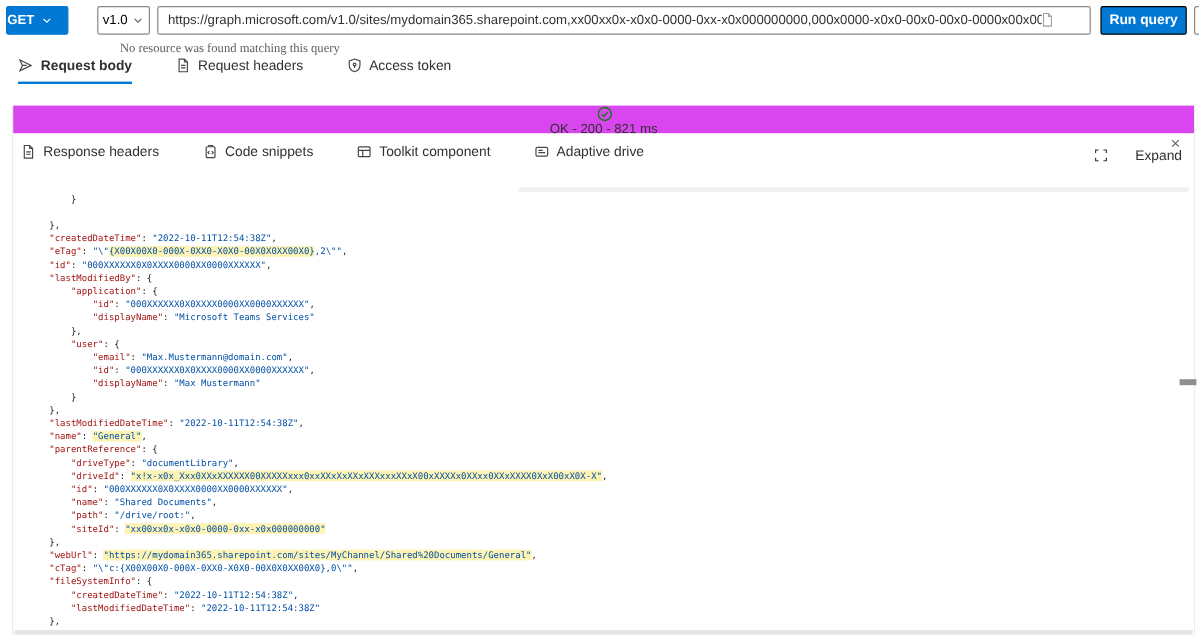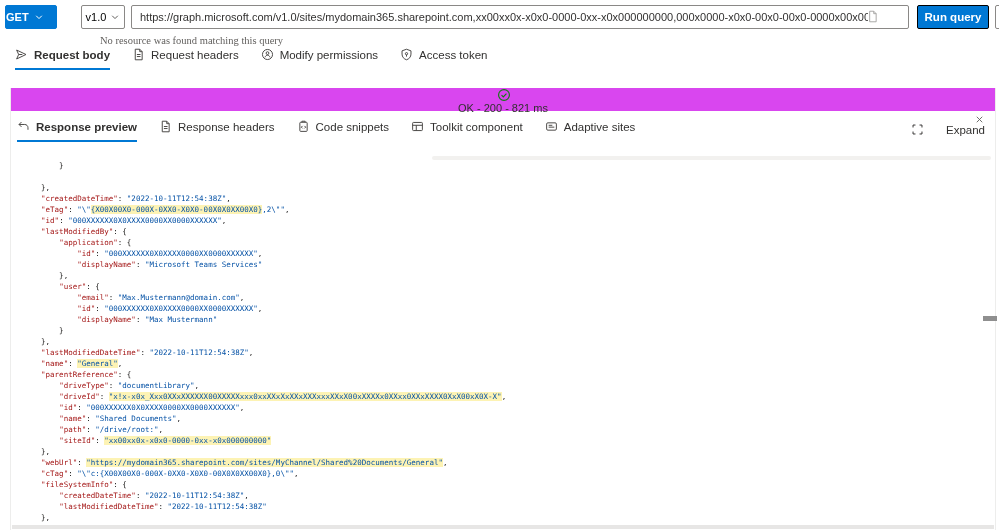--- a/index.html
+++ b/index.html
@@ -20,21 +20,21 @@
                    padding:0 40px 0 8px; outline:none; }
   .url-doc-icon { position:absolute; right:30px; top:5px; color:#a19f9d; }
   .btn-run { margin-left:8px; width:72px; background:#0078d4; color:#fff; border:1px solid #000000;
              border-radius:2px; font-size:11.5px; font-weight:600; cursor:pointer;
              font-family:"Liberation Sans",sans-serif; }
   .btn-share { margin-left:6px; width:22px; background:#fff; border:1px solid #8a8886; border-radius:2px;
                color:#0078d4; display:flex; align-items:center; justify-content:center; cursor:pointer; }
   .helper { position:absolute; top:35px; left:100px; font-size:10.5px; color:#605e5c;font-family:Liberation Serif, serif; }
 
   
-  .tabs { position:absolute; display:flex; gap:22px; }
+  .tabs { position:absolute; display:flex; gap:36px; }
   .req-tabs  { top:48px; left:15px; }
   .resp-tabs { top:120px; left:17px; }
   .tab { display:flex; align-items:center; gap:6px; font-size:11.5px; color:#323130;
          padding-bottom:7px; border-bottom:2px solid transparent; cursor:pointer; }
   .tab .ticon { color:#484644; }
   .tab.active { font-weight:700; border-bottom-color:#0078d4; }
   .expand { position:absolute; top:123px; right:14px; display:flex; align-items:center; gap:22px;
             font-size:11.5px; color:#323130; cursor:pointer; }
 
   
@@ -117,30 +117,20 @@
           <path d="M4 1.5 H9.5 L12.5 4.5 V14.5 H4 Z"></path>
           <path d="M9.5 1.5 V4.5 H12.5"></path>
           <path d="M6 8 H10.5 M6 10.5 H10.5"></path>
         </svg>
     </span>
     <span>Request headers</span>
   </div>
   <div class="tab">
     <span class="ticon">
       <svg width="13" height="13" viewBox="0 0 16 16" fill="none" stroke="currentColor" stroke-width="1.2">
-          <circle cx="8" cy="8" r="6.2"></circle>
-          <circle cx="8" cy="6.3" r="1.7"></circle>
-          <path d="M5 11.4 C5.5 9.7 6.6 8.9 8 8.9 C9.4 8.9 10.5 9.7 11 11.4"></path>
-        </svg>
-    </span>
-    <span>Modify permissions</span>
-  </div>
-  <div class="tab">
-    <span class="ticon">
-      <svg width="13" height="13" viewBox="0 0 16 16" fill="none" stroke="currentColor" stroke-width="1.2">
           <path d="M8 1.5 L13.5 3.5 V7.5 C13.5 11 11.2 13.5 8 14.5 C4.8 13.5 2.5 11 2.5 7.5 V3.5 Z"></path>
           <circle cx="8" cy="7" r="1.4"></circle>
           <path d="M8 8.4 V10.6"></path>
         </svg>
     </span>
     <span>Access token</span>
   </div>
 </div>
 
 <div class="panel"></div>
@@ -154,29 +144,20 @@
   </span>
   <span>OK - 200 - 821 ms</span>
   <span class="close">
     <svg width="11" height="11" viewBox="0 0 16 16" fill="none" stroke="currentColor" stroke-width="1.3">
         <path d="M4 4 L12 12 M12 4 L4 12"></path>
       </svg>
   </span>
 </div>
 
 <div class="tabs resp-tabs">
-  <div class="tab active">
-    <span class="ticon">
-      <svg width="13" height="13" viewBox="0 0 16 16" fill="none" stroke="currentColor" stroke-width="1.2">
-          <path d="M5.5 2.5 L2.5 5.5 L5.5 8.5"></path>
-          <path d="M2.5 5.5 H9.5 C11.8 5.5 13.5 7.2 13.5 9.5 V12"></path>
-        </svg>
-    </span>
-    <span>Response preview</span>
-  </div>
   <div class="tab">
     <span class="ticon">
       <svg width="13" height="13" viewBox="0 0 16 16" fill="none" stroke="currentColor" stroke-width="1.2">
           <path d="M4 1.5 H9.5 L12.5 4.5 V14.5 H4 Z"></path>
           <path d="M9.5 1.5 V4.5 H12.5"></path>
           <path d="M6 8 H10.5 M6 10.5 H10.5"></path>
         </svg>
     </span>
     <span>Response headers</span>
   </div>
@@ -200,21 +181,21 @@
     </span>
     <span>Toolkit component</span>
   </div>
   <div class="tab">
     <span class="ticon">
       <svg width="13" height="13" viewBox="0 0 16 16" fill="none" stroke="currentColor" stroke-width="1.2">
           <rect x="2" y="3.5" width="12" height="9" rx="1.5"></rect>
           <path d="M4.5 6.5 H9 M4.5 8.8 H11.5"></path>
         </svg>
     </span>
-    <span>Adaptive sites</span>
+    <span>Adaptive drive</span>
   </div>
 </div>
 <div class="expand">
   <span>
     <svg width="13" height="13" viewBox="0 0 16 16" fill="none" stroke="currentColor" stroke-width="1.2">
         <path d="M2.5 5.5 V2.5 H5.5 M10.5 2.5 H13.5 V5.5 M13.5 10.5 V13.5 H10.5 M5.5 13.5 H2.5 V10.5"></path>
       </svg>
   </span>
   <span>Expand</span>
 </div>

